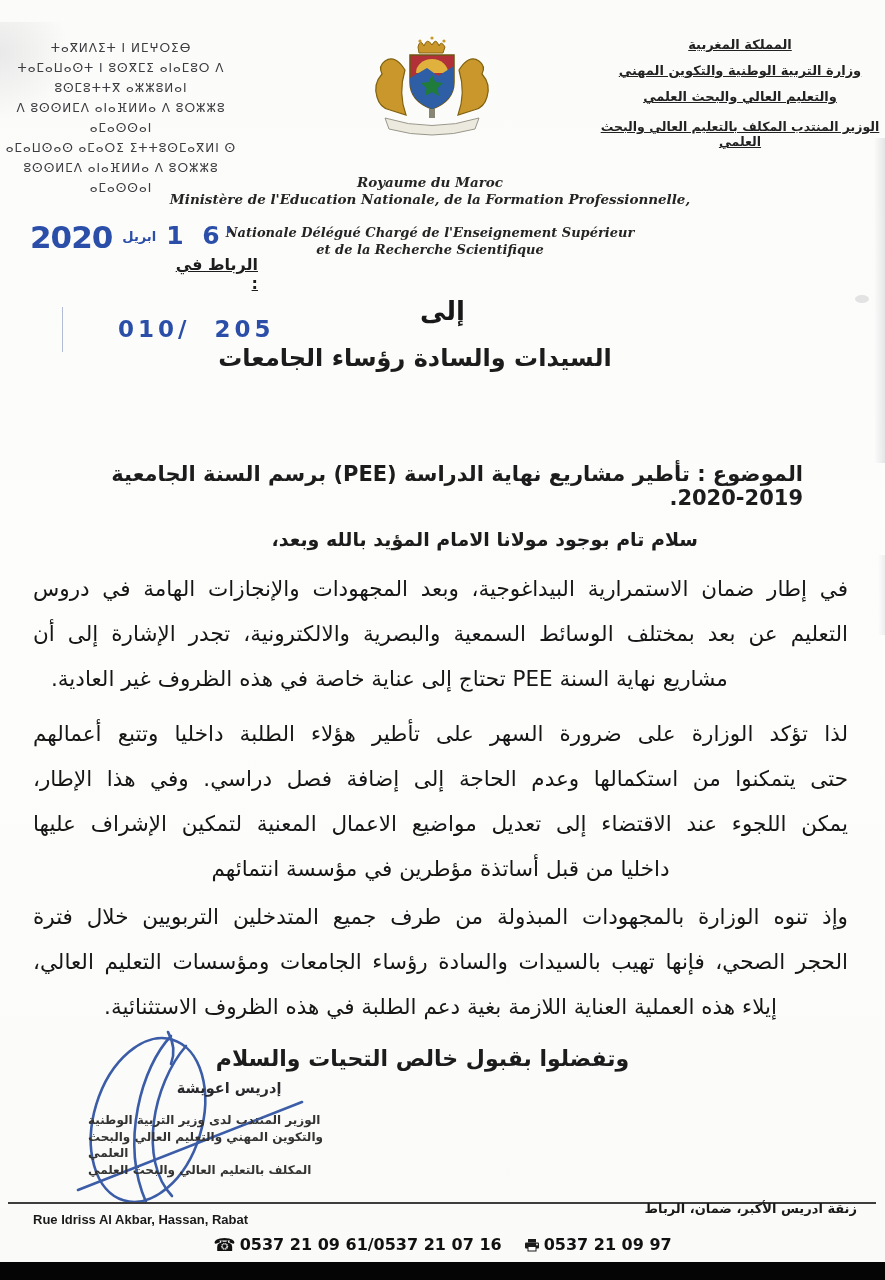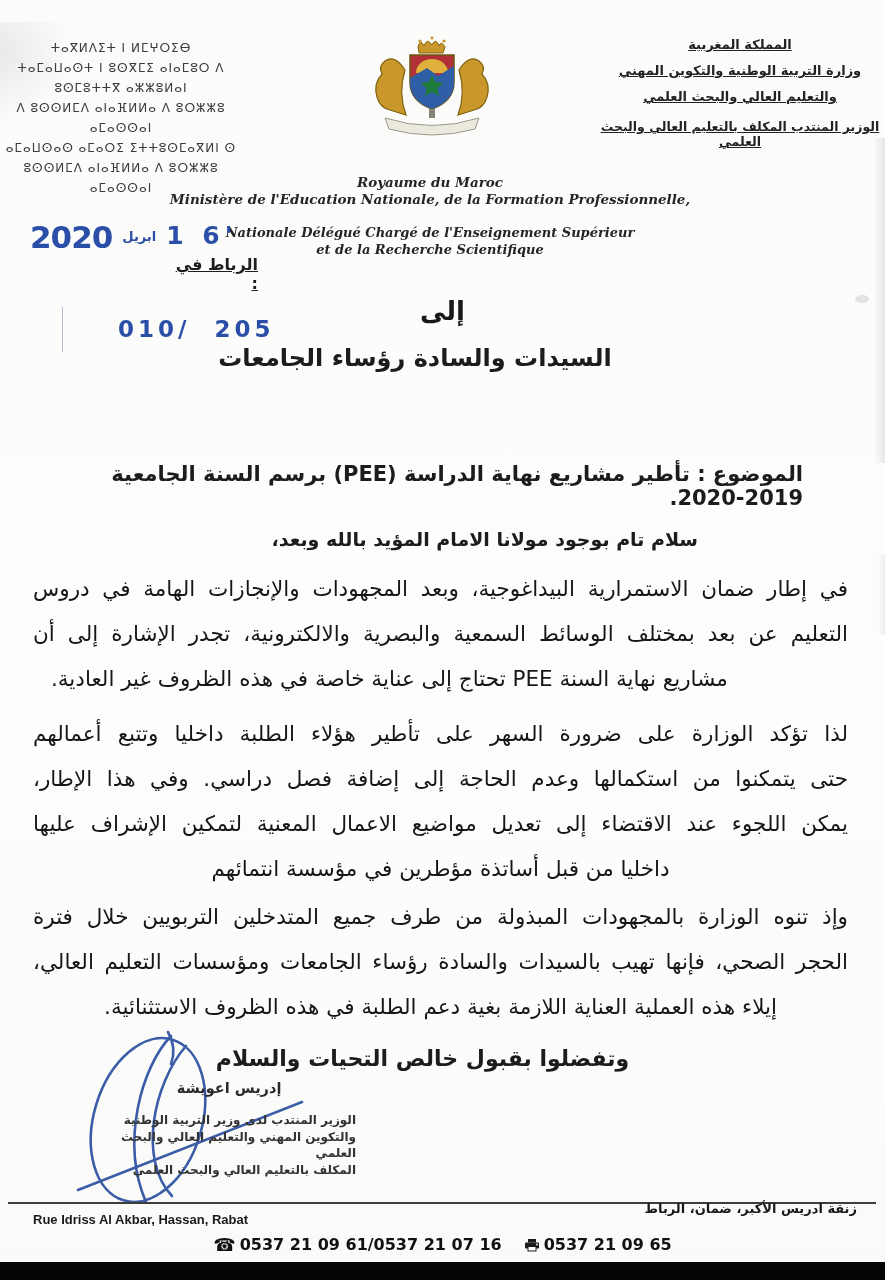--- a/index.html
+++ b/index.html
@@ -59,21 +59,21 @@
   .p1{top:566px;}  .p2{top:711px;}  .p3{top:894px;}
   .jline{text-align:justify;text-align-last:justify;}
   .lline{text-align:left;padding-left:18px;}
   .cline{text-align:center;}
   .closing{position:absolute;left:0;top:1046px;width:845px;text-align:center;
            direction:rtl;font-weight:bold;font-size:22px;}
   
   .sig-svg{position:absolute;left:50px;top:1022px;width:270px;height:190px;}
   .signer-name{position:absolute;left:144px;top:1080px;width:170px;text-align:center;
                direction:rtl;font-weight:bold;font-size:14.5px;color:#2a2a2e;}
-  .signer-title{position:absolute;left:88px;top:1112px;width:268px;text-align:right;
+  .signer-title{position:absolute;left:88px;top:1112px;width:268px;text-align:left;
                 direction:rtl;font-weight:bold;font-size:12px;line-height:16.5px;color:#333;}
   
   .footer-rule{position:absolute;left:8px;top:1202px;width:868px;height:2px;background:#3d3d3d;}
   .addr-fr{position:absolute;left:33px;top:1212px;font-weight:bold;font-size:13px;
            font-family:"Liberation Sans",sans-serif;color:#1a1a1a;}
   .addr-ar{position:absolute;right:28px;top:1201px;direction:rtl;font-weight:bold;
            font-size:13px;color:#1a1a1a;}
   .phones{position:absolute;left:0;top:1234px;width:885px;text-align:center;
           font-weight:bold;font-size:16px;color:#111;}
   .phones .glyph{font-size:18px;vertical-align:-1px;margin-right:4px;}
@@ -198,17 +198,17 @@
 
   <div class="footer-rule"></div>
   <div class="addr-fr">Rue Idriss Al Akbar, Hassan, Rabat</div>
   <div class="addr-ar">زنقة ادريس الأكبر، ضمان، الرباط</div>
   <div class="phones">
     <span class="glyph">☎</span><span>0537 21 09 61/0537 21 07 16</span><svg class="fax-svg" width="16" height="14" viewBox="0 0 16 14">
         <rect x="1" y="4.5" width="14" height="6" rx="1" fill="#1b1b1b"></rect>
         <rect x="4" y="1" width="8" height="3.5" fill="#1b1b1b"></rect>
         <rect x="4" y="8.5" width="8" height="4.5" fill="#ffffff" stroke="#1b1b1b"></rect>
         <circle cx="13" cy="6.5" r="0.9" fill="#ffffff"></circle>
-      </svg><span>0537 21 09 65</span>
+      </svg><span>0537 21 09 97</span>
   </div>
   <div class="black-bar"></div>
 
 </div>
 
 </body></html>

